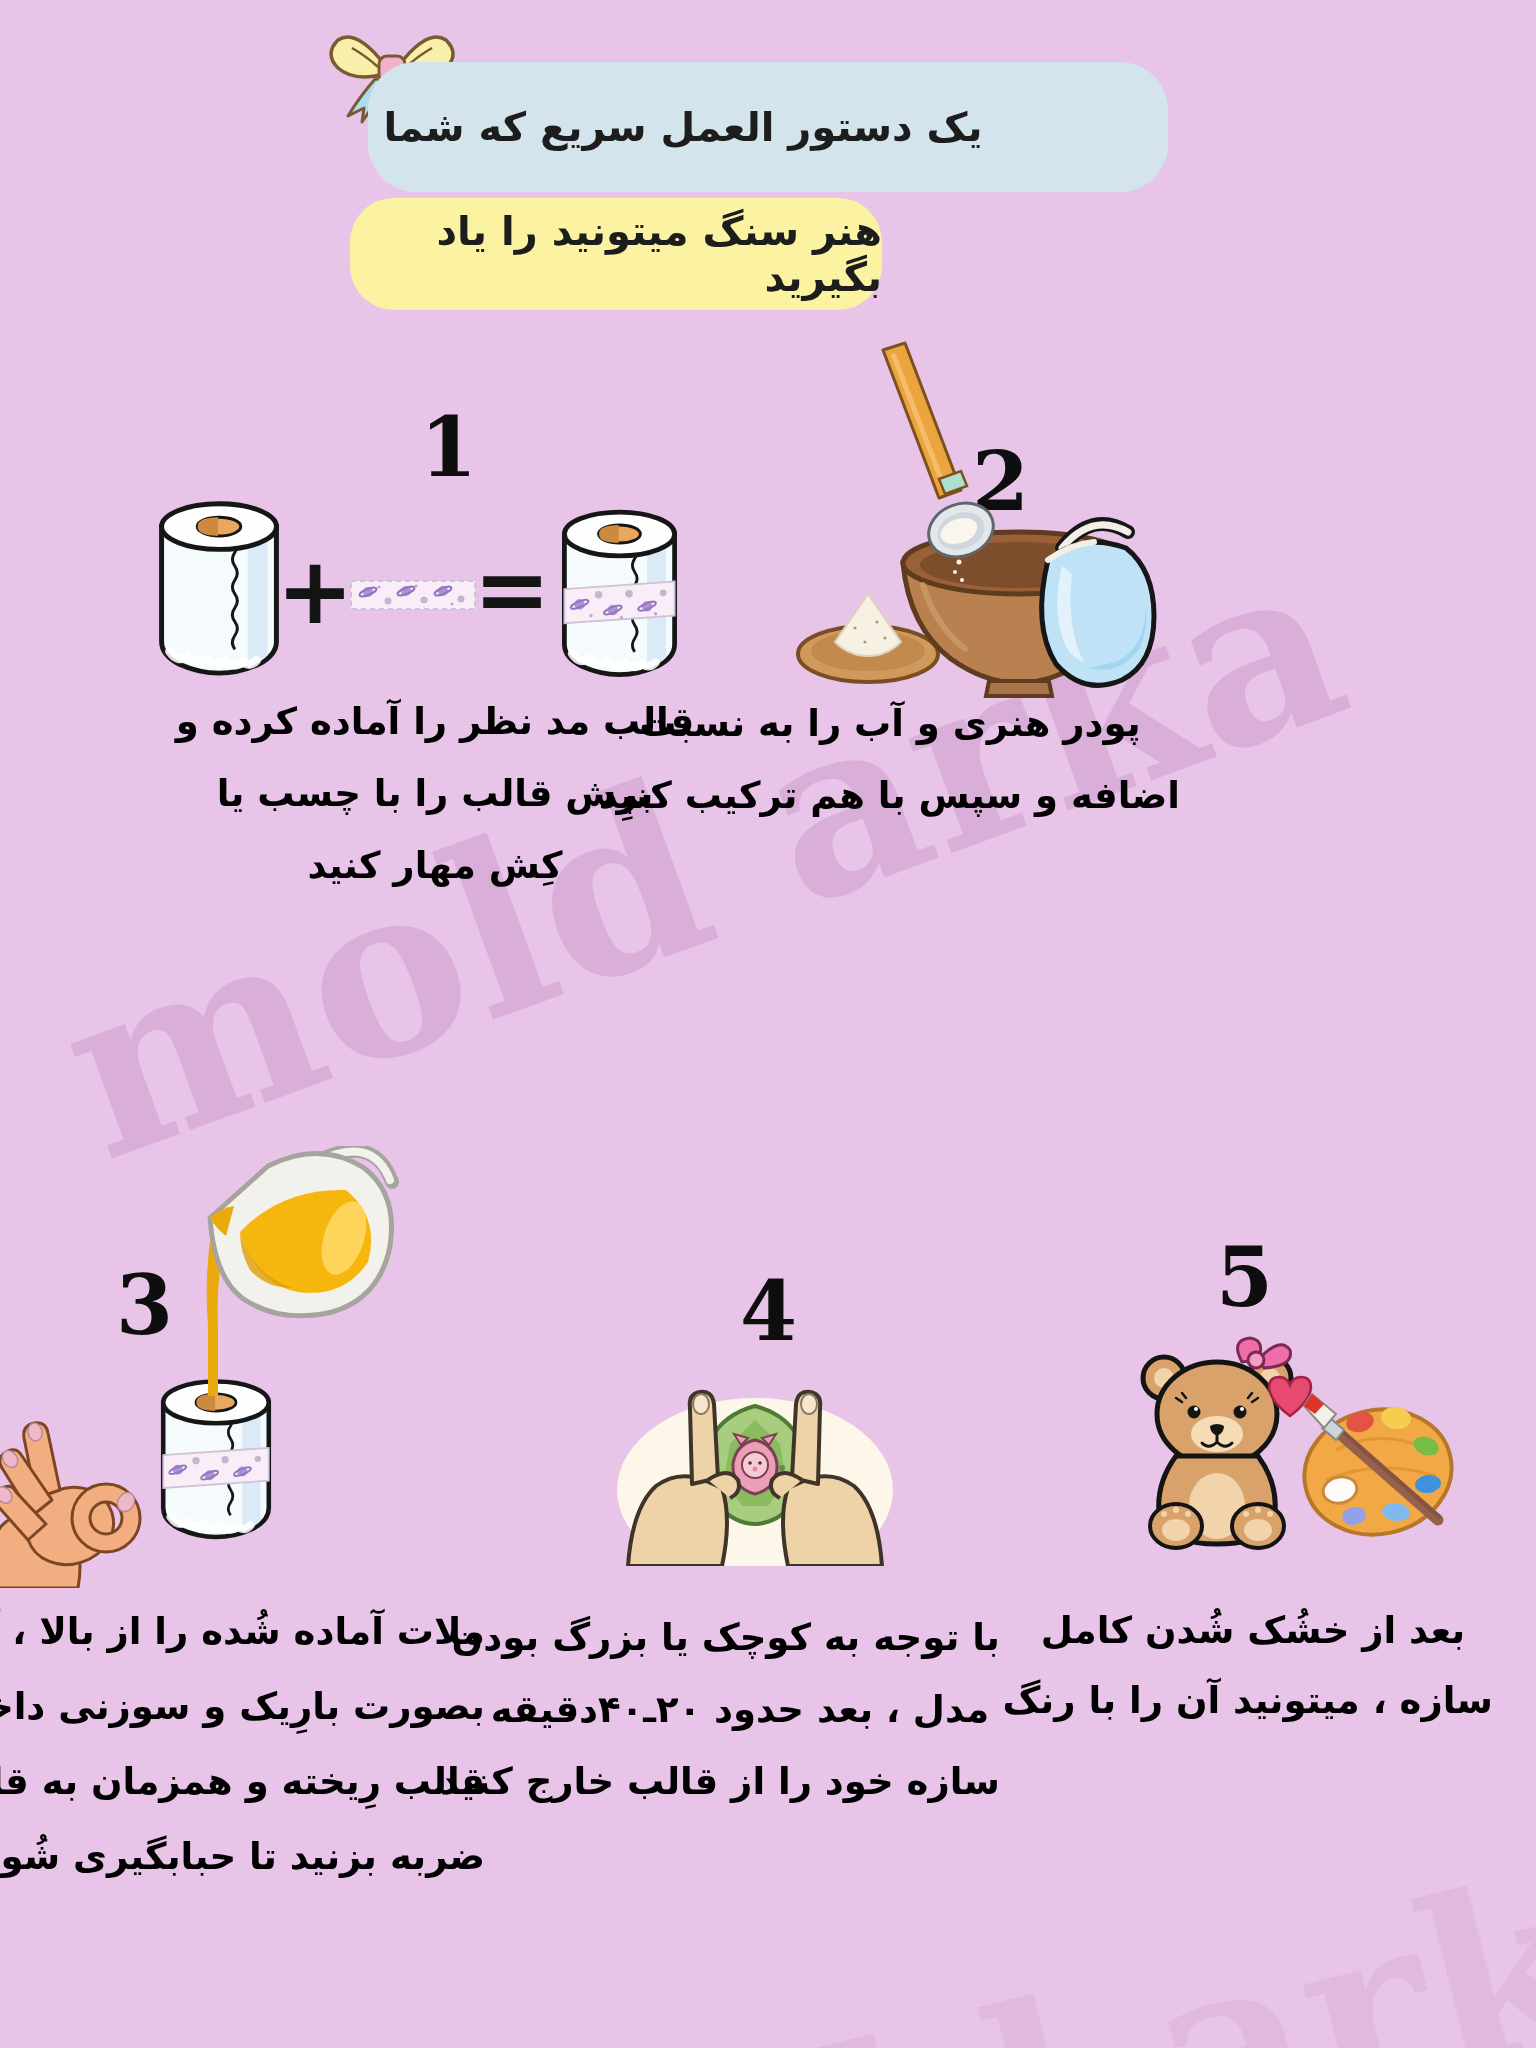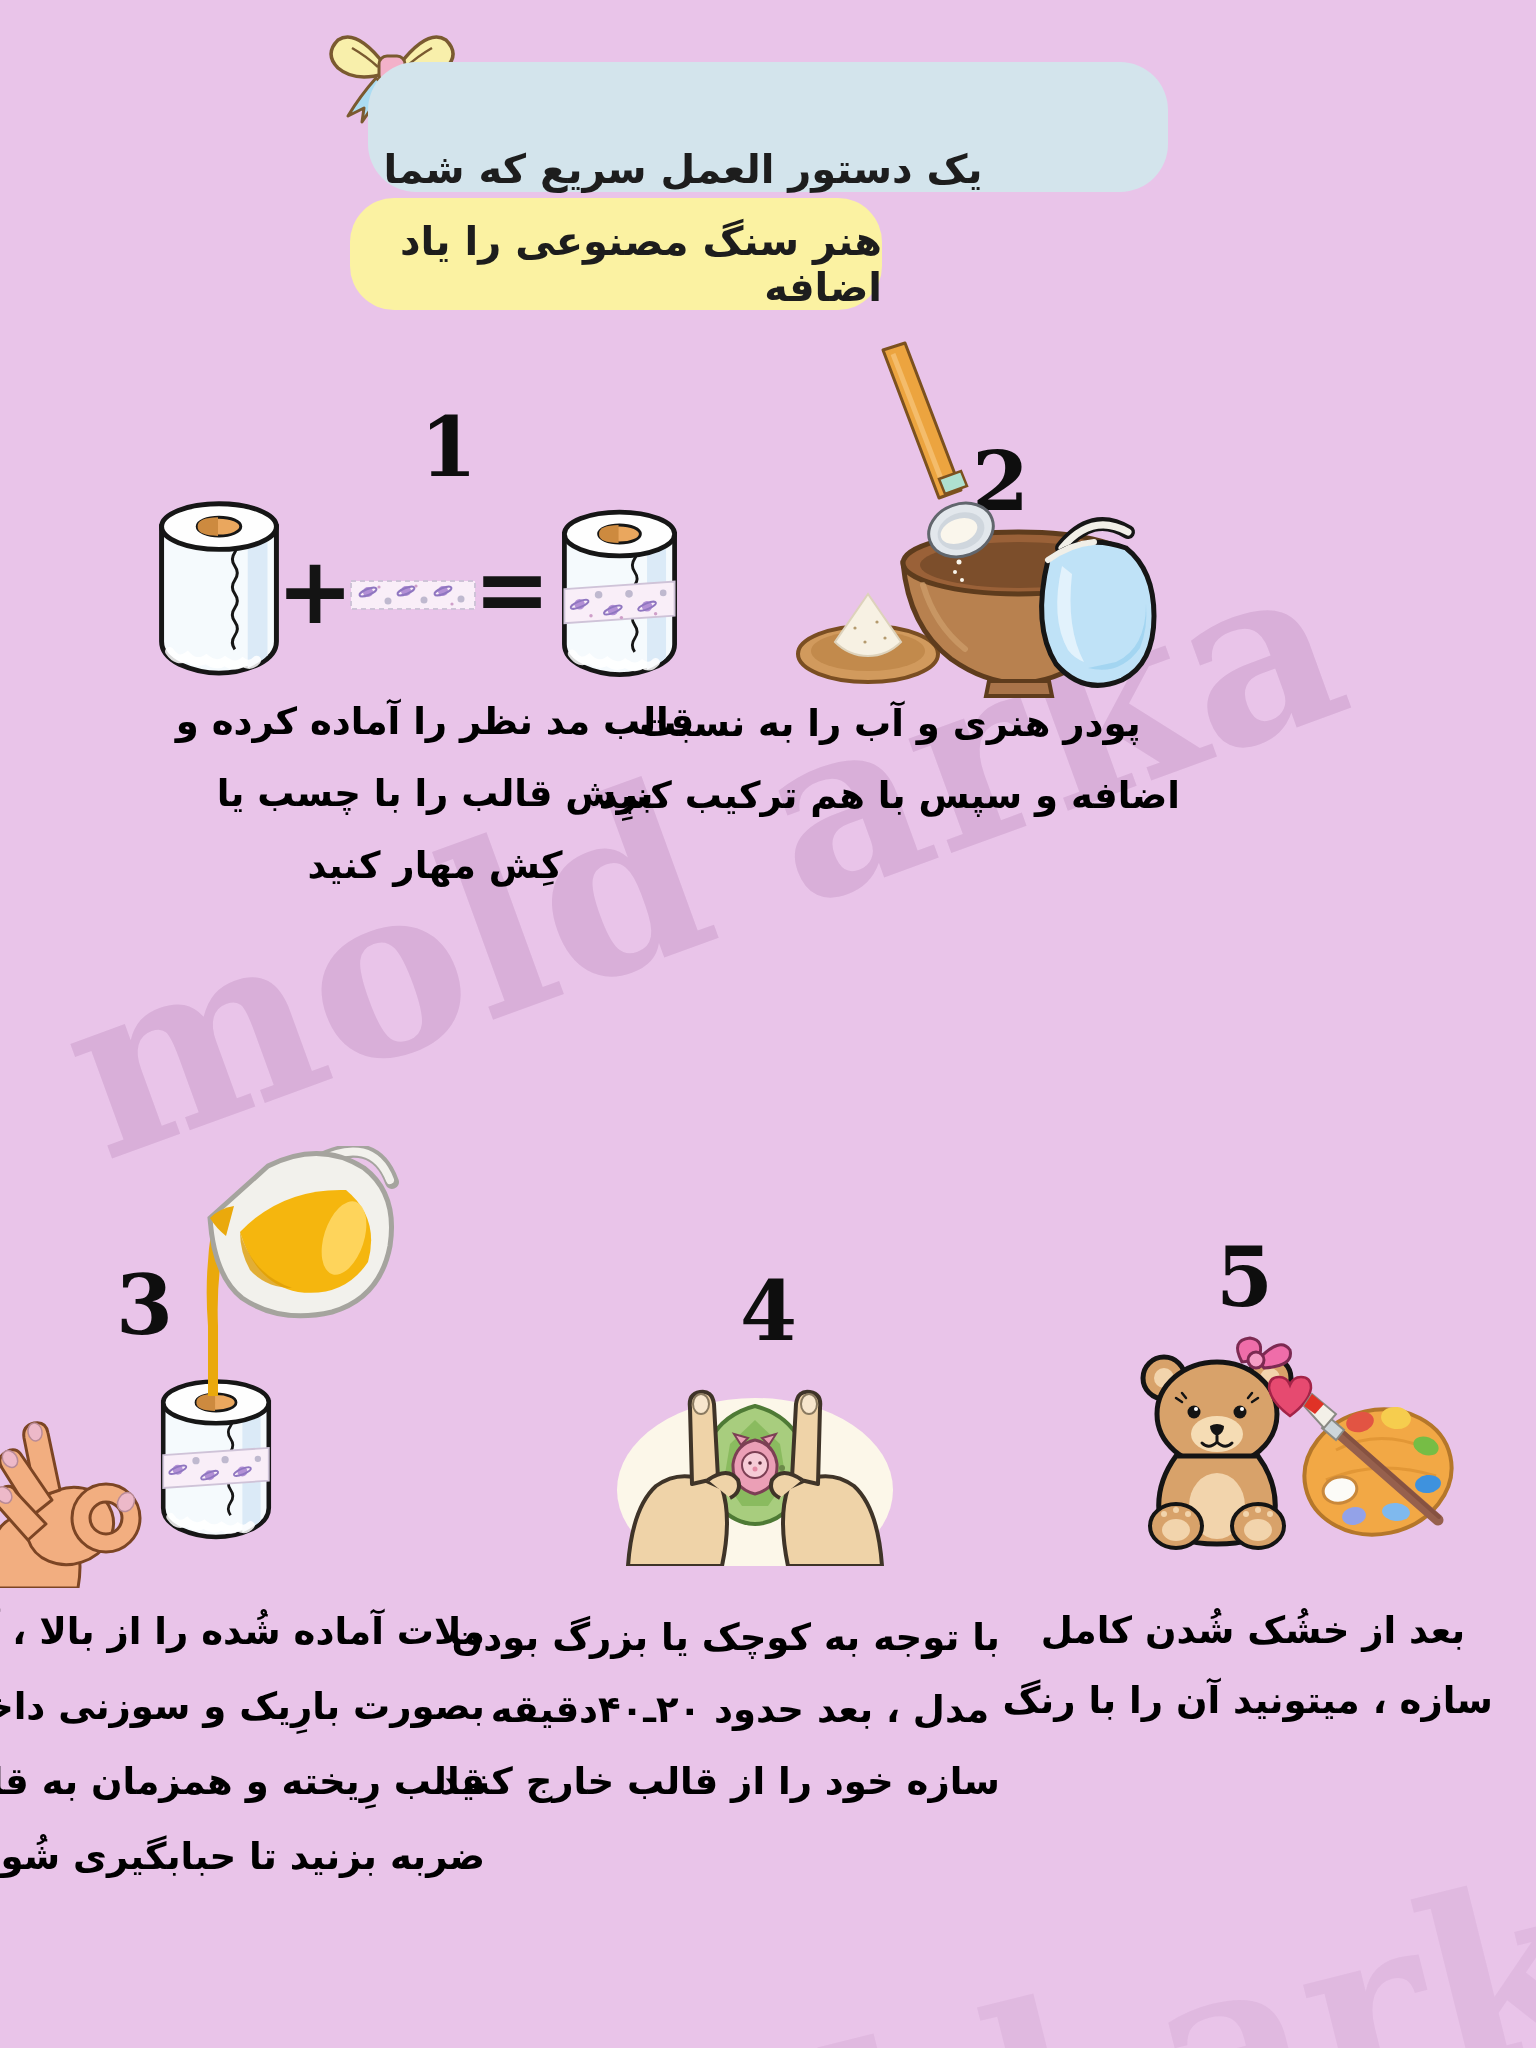--- a/index.html
+++ b/index.html
@@ -10,21 +10,21 @@
     font-family:"DejaVu Sans", sans-serif; color:#161616;
   }
   .abs { position:absolute; }
   .watermark {
     position:absolute; font-family:"DejaVu Serif", serif; font-weight:bold;
     color:#d3a8d3; text-align:center; white-space:nowrap; pointer-events:none;
   }
   .wm1 { left:40px; top:740px; width:1200px; font-size:235px; transform:rotate(-20deg); opacity:.72; }
   .wm2 { left:420px; top:1945px; width:1300px; font-size:235px; transform:rotate(-14deg); opacity:.38; }
   .bubble {
-    position:absolute; display:flex; align-items:flex-end; justify-content:center;
+    position:absolute; display:flex; align-items:center; justify-content:center;
   }
   .bubble span { font-size:40px; font-weight:bold; color:#1d1d1d; }
   .bubble-blue { left:368px; top:62px; width:800px; height:130px; background:#d3e4ec; border-radius:48px; }
   .bubble-blue span { transform:translateX(-85px); }
   .bubble-yellow { left:350px; top:198px; width:532px; height:112px; background:#fbf2a2; border-radius:44px; }
   .num {
     position:absolute; font-family:"DejaVu Serif", serif; font-weight:bold;
     font-size:82px; line-height:86px; color:#0e0e0e;
   }
   #n1 { left:420px;  top:404px; }
@@ -60,21 +60,21 @@
     <path d="M62 52 Q34 16 16 28 Q2 42 16 56 Q32 70 62 62 Z" fill="#f8efab" stroke="#7a5a30" stroke-width="3.5" stroke-linejoin="round"></path>
     <path d="M78 52 Q106 16 124 28 Q138 42 124 56 Q108 70 78 62 Z" fill="#f8efab" stroke="#7a5a30" stroke-width="3.5" stroke-linejoin="round"></path>
     <path d="M30 36 Q44 44 56 55 M110 36 Q96 44 84 55" stroke="#7a5a30" stroke-width="2.5" fill="none"></path>
     <rect x="57" y="44" width="26" height="27" rx="8" fill="#f3b1c9" stroke="#7a5a30" stroke-width="3"></rect>
   </svg>
 
   <div class="bubble bubble-blue" dir="rtl">
     <span>یک دستور العمل سریع که شما</span>
   </div>
   <div class="bubble bubble-yellow" dir="rtl">
-    <span>هنر سنگ مصنوعی را یاد اضافه</span>
+    <span>هنر سنگ میتونید را یاد بگیرید</span>
   </div>
 
   <div class="num" id="n1">1</div>
 
   <svg class="abs" style="left:148px;top:487px;width:142px;height:198px" viewBox="0 0 140 200">
     <path d="M12 40 L12 156 Q12 170 30 179 Q50 188 70 188 Q90 188 110 179 Q128 170 128 156 L128 40 Z" fill="#f5fafd" stroke="#161616" stroke-width="5"></path>
     <path d="M99 48 L99 183 Q114 176 119 170 L119 44 Z" fill="#dbeaf7"></path>
     <path d="M20 166 q8 12 18 5 q9 9 19 3 q10 8 19 2 q10 7 18 1 q8 5 14 -2" fill="none" stroke="#ffffff" stroke-width="9" stroke-linecap="round" opacity="0.85"></path>
     <path d="M86 52 q5 7 0 14 q-5 7 0 14 q5 7 0 14 q-5 7 0 14 q5 7 0 14 q-5 7 0 14 q5 7 0 14 q-5 7 0 14" fill="none" stroke="#161616" stroke-width="3"></path>
     <ellipse cx="70" cy="40" rx="58" ry="23" fill="#fefefe" stroke="#161616" stroke-width="5"></ellipse>

